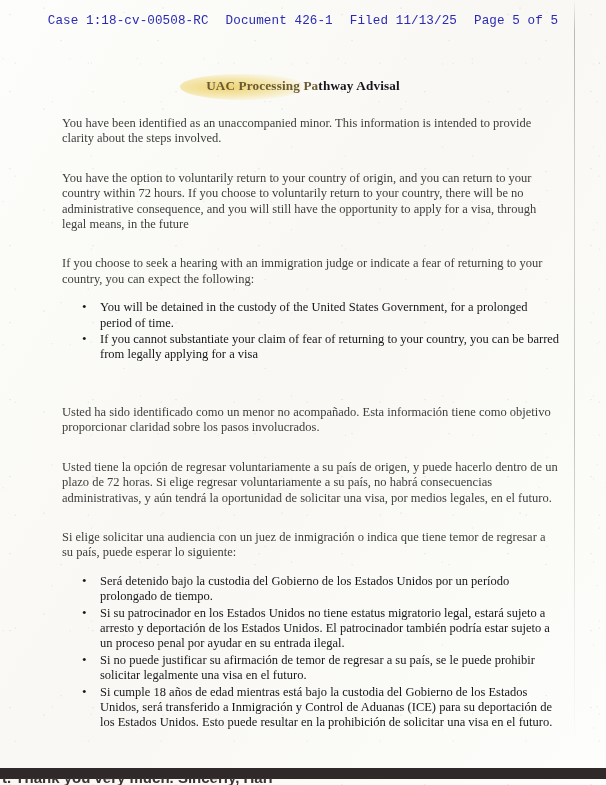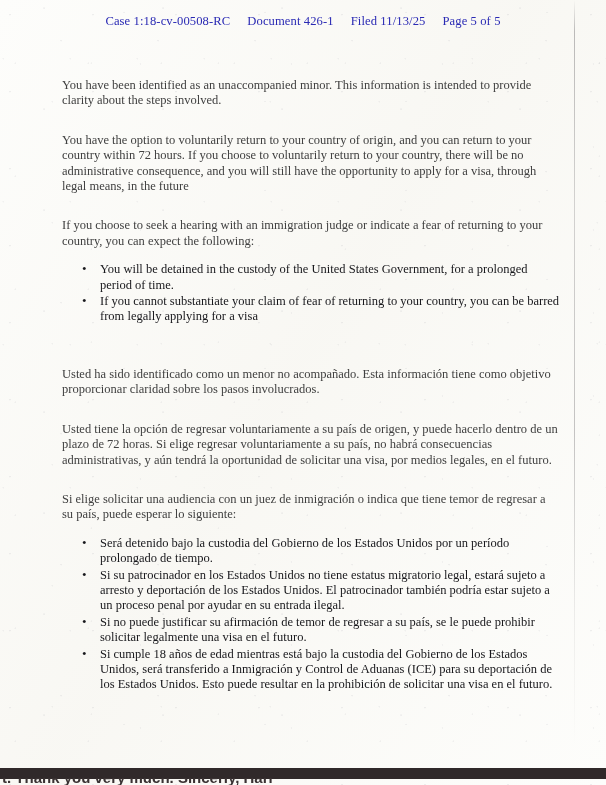--- a/index.html
+++ b/index.html
@@ -60,21 +60,21 @@
     pointer-events: none;
   }
 
   
   #ecf-header {
     position: absolute;
     top: 14px;
     left: 0;
     width: 606px;
     text-align: center;
-    font-family: Liberation Serif, serif;
+    font-family: Liberation Mono, monospace;
     font-size: 12.6px;
     letter-spacing: .1px;
     color: #2a2ab4;
     white-space: nowrap;
   }
   #ecf-header .seg { margin-right: 17px; }
   #ecf-header .seg:last-child { margin-right: 0; }
 
   
   #doc {
@@ -191,20 +191,24 @@
   <div id="paper-tint"></div>
   <div id="paper-noise"></div>
   <div id="scanline-right"></div>
 
   <div id="ecf-header">
     <span class="seg">Case 1:18-cv-00508-RC</span><span class="seg">Document 426-1</span><span class="seg">Filed 11/13/25</span><span class="seg">Page 5 of 5</span>
   </div>
 
   <div id="doc">
 
+    <div class="doc-title">
+      <span class="hl"></span>
+      <span class="t"><span class="faded">UAC Processing Pa</span><span>thway Advisal</span></span>
+    </div>
 
     <p class="para">You have been identified as an unaccompanied minor.  This information is intended to provide clarity about the steps involved.</p>
     <div class="gap-sm"></div>
     <p class="para">You have the option to voluntarily return to your country of origin, and you can return to your country within 72 hours.  If you choose to voluntarily return to your country, there will be no administrative consequence, and you will still have the opportunity to apply for a visa, through legal means, in the future</p>
     <div class="gap-sm"></div>
     <p class="para tight">If you choose to seek a hearing with an immigration judge or indicate a fear of returning to your country, you can expect the following:</p>
 
     <ul class="bullets">
       <li>You will be detained in the custody of the United States Government, for a prolonged period of time.</li>
       <li>If you cannot substantiate your claim of fear of returning to your country, you can be barred from legally applying for a visa</li>

